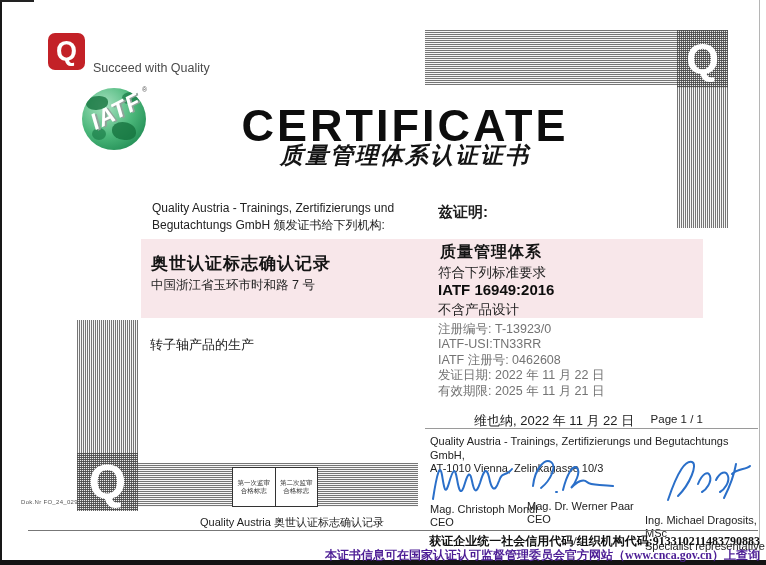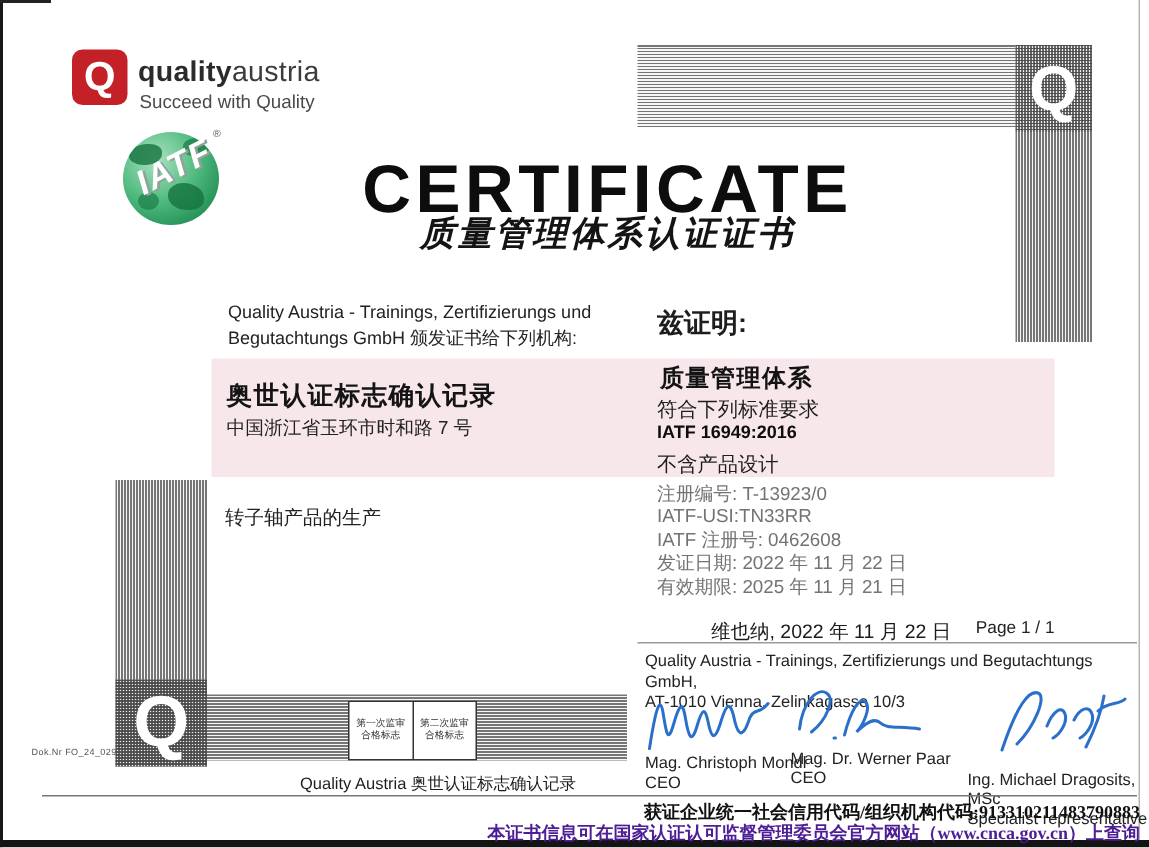--- a/index.html
+++ b/index.html
@@ -46,27 +46,27 @@
   .col-right{left:677px;top:88px;width:51px;height:140px;}
   .col-left{left:77px;top:320px;width:61px;height:133px;}
   .qblock-bottomleft{left:77px;top:453px;width:61px;height:58px;}
   .qblock-bottomleft span{font-size:48px;}
   .band-bottomleft{left:138px;top:463px;width:280px;height:44px;}
   
   .title{left:120px;top:100px;width:570px;text-align:center;font-size:45px;font-weight:800;letter-spacing:3px;color:#0d0d0d;}
   .subtitle{left:120px;top:140px;width:570px;text-align:center;font-size:23px;font-weight:700;letter-spacing:2px;color:#141414;font-style:italic;}
   
   .intro{left:152px;top:200px;font-size:12px;line-height:17px;color:#222;}
-  .attest-label{left:438px;top:203px;font-size:18px;font-weight:700;color:#1d1d1d;}
+  .attest-label{left:438px;top:203px;font-size:15px;font-weight:700;color:#1d1d1d;}
   .pink-band{left:141px;top:239px;width:562px;height:79px;background:#f8e7ea;}
   .company-name{left:151px;top:252px;font-size:17px;font-weight:700;letter-spacing:1px;color:#141414;}
   .company-addr{left:151px;top:277px;font-size:12.5px;color:#222;}
   .att-system{left:440px;top:242px;font-size:16px;font-weight:600;letter-spacing:1px;color:#141414;}
   .att-conform{left:438px;top:264px;font-size:13.5px;color:#1d1d1d;}
-  .att-standard{left:438px;top:281px;font-size:12px;font-weight:800;color:#0d0d0d;}
+  .att-standard{left:438px;top:281px;font-size:15px;font-weight:800;color:#0d0d0d;}
   .att-exclusion{left:438px;top:301px;font-size:13.5px;color:#1d1d1d;}
   .scope{left:150px;top:336px;font-size:13px;color:#222;}
   .reg{left:438px;top:322px;font-size:12.5px;line-height:15.4px;color:#737373;}
   .place-date{left:438px;top:412px;font-size:13px;color:#1c1c1c;margin-left:36px;}
   .page-no{left:600px;top:413px;width:103px;text-align:right;font-size:11.5px;color:#222;}
   .rule-mid{left:425px;top:428px;width:333px;height:1px;background:#9a9a9a;}
   .issuer-addr{left:430px;top:435px;font-size:11px;line-height:13.5px;color:#222;}
   .rule-bottom{left:28px;top:530px;width:730px;height:1px;background:#777;}
   
   .sig svg{display:block;}
@@ -94,23 +94,20 @@
 <div class="page">
 
   <div class="abs edge-left"></div>
   <div class="abs edge-bottom"></div>
   <div class="abs edge-right-line"></div>
   <div class="abs corner-mark"></div>
 
   <div class="abs qa-square">
     <span>Q</span>
   </div>
-  <div class="abs qa-word">
-    <b>quality</b><span>austria</span>
-  </div>
   <div class="abs qa-tagline">Succeed with Quality</div>
 
   <div class="abs globe">
     <div class="land1"></div>
     <div class="land2"></div>
     <div class="land3"></div>
     <div class="land4"></div>
   </div>
   <div class="abs globe-text">IATF</div>
   <div class="abs globe-r">®</div>

